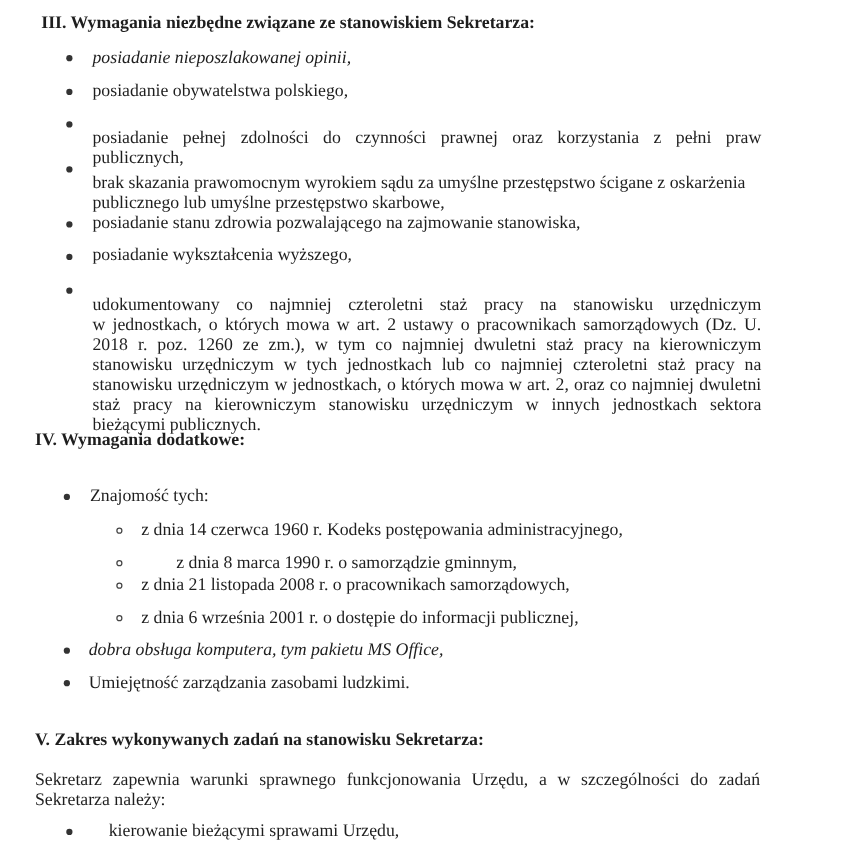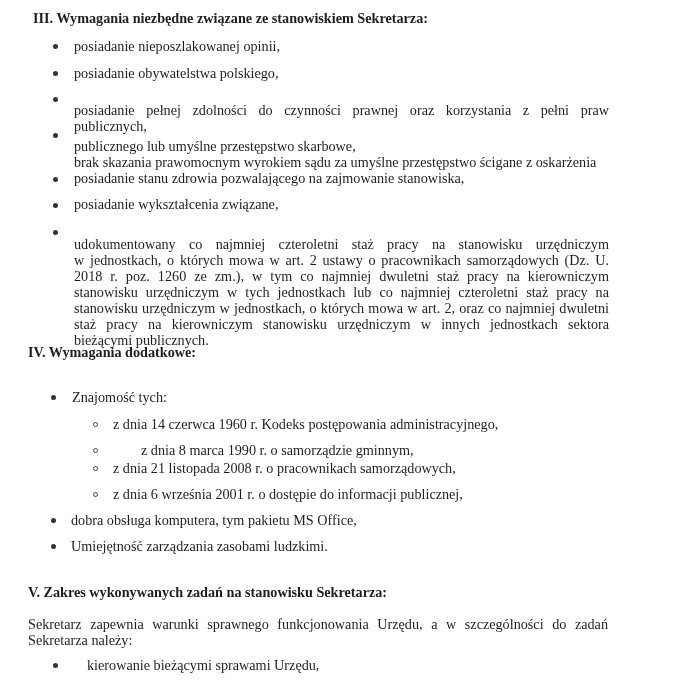--- a/index.html
+++ b/index.html
@@ -46,42 +46,42 @@
     height: 16px;
   }
   .last-line { display: block; height: 16px; }
 </style>
 </head>
 <body>
 
 <div class="heading" style="left:33px; top:10px;">III. Wymagania niezbędne związane ze stanowiskiem Sekretarza:</div>
 
 <span class="bullet" style="left:53px; top:44px;"></span>
-<div class="item" style="left:74px; top:38px;">posiadanie nieposzlakowanej opinii,</div>
+<div class="item" style="left:74px; top:38px;font-style:italic;">posiadanie nieposzlakowanej opinii,</div>
 
 <span class="bullet" style="left:53px; top:71px;"></span>
 <div class="item" style="left:74px; top:65px;">posiadanie obywatelstwa polskiego,</div>
 
 <span class="bullet" style="left:53px; top:97px;"></span>
 <div class="para" style="left:74px; top:90px; width:535px;">
   <span class="justify-line">posiadanie pełnej zdolności do czynności prawnej oraz korzystania z pełni praw</span>
   <span class="last-line">publicznych,</span>
 </div>
 
 <span class="bullet" style="left:53px; top:133px;"></span>
 <div class="para" style="left:74px; top:126px; width:540px;">
+  <span class="last-line">brak skazania prawomocnym wyrokiem  sądu za umyślne przestępstwo ścigane z oskarżenia</span>
   <span class="last-line">publicznego lub umyślne przestępstwo skarbowe,</span>
-  <span class="last-line">brak skazania prawomocnym wyrokiem  sądu za umyślne przestępstwo ścigane z oskarżenia</span>
 </div>
 
 <span class="bullet" style="left:53px; top:177px;"></span>
 <div class="item" style="left:74px; top:170px;text-align:right;">posiadanie stanu zdrowia pozwalającego na zajmowanie stanowiska,</div>
 
 <span class="bullet" style="left:53px; top:203px;"></span>
-<div class="item" style="left:74px; top:196px;">posiadanie wykształcenia związane,</div>
+<div class="item" style="left:74px; top:196px;">posiadanie wykształcenia wyższego,</div>
 
 <span class="bullet" style="left:53px; top:230px;"></span>
 <div class="para" style="left:74px; top:224px; width:535px;">
   <span class="justify-line">udokumentowany co najmniej czteroletni staż pracy na stanowisku urzędniczym</span>
   <span class="justify-line">w jednostkach, o których mowa w art. 2 ustawy o pracownikach samorządowych (Dz. U.</span>
   <span class="justify-line">2018 r. poz. 1260 ze zm.), w tym co najmniej dwuletni staż pracy na kierowniczym</span>
   <span class="justify-line">stanowisku urzędniczym w tych jednostkach lub co najmniej czteroletni staż pracy na</span>
   <span class="justify-line">stanowisku urzędniczym w jednostkach, o których mowa w art. 2, oraz co najmniej dwuletni</span>
   <span class="justify-line">staż pracy na kierowniczym stanowisku urzędniczym w innych jednostkach sektora</span>
   <span class="last-line">bieżącymi publicznych.</span>
@@ -98,21 +98,21 @@
 <span class="circle" style="left:93px; top:448px;"></span>
 <div class="item" style="left:113px; top:442px;margin-left:28px;">z dnia 8 marca 1990 r. o samorządzie gminnym,</div>
 
 <span class="circle" style="left:93px; top:466px;"></span>
 <div class="item" style="left:113px; top:460px;">z dnia 21 listopada 2008 r. o pracownikach samorządowych,</div>
 
 <span class="circle" style="left:93px; top:492px;"></span>
 <div class="item" style="left:113px; top:486px;">z dnia 6 września 2001 r. o dostępie do informacji publicznej,</div>
 
 <span class="bullet" style="left:51px; top:518px;"></span>
-<div class="item" style="left:71px; top:512px;">dobra obsługa komputera, tym pakietu MS Office,</div>
+<div class="item" style="left:71px; top:512px;font-style:italic;">dobra obsługa komputera, tym pakietu MS Office,</div>
 
 <span class="bullet" style="left:51px; top:544px;"></span>
 <div class="item" style="left:71px; top:538px;">Umiejętność zarządzania zasobami ludzkimi.</div>
 
 <div class="heading" style="left:28px; top:584px;text-align:center;">V. Zakres wykonywanych zadań na stanowisku Sekretarza:</div>
 
 <div class="para" style="left:28px; top:604px; width:580px;">
   <span class="justify-line">Sekretarz zapewnia warunki sprawnego funkcjonowania Urzędu, a w szczególności do zadań</span>
   <span class="last-line">Sekretarza należy:</span>
 </div>

